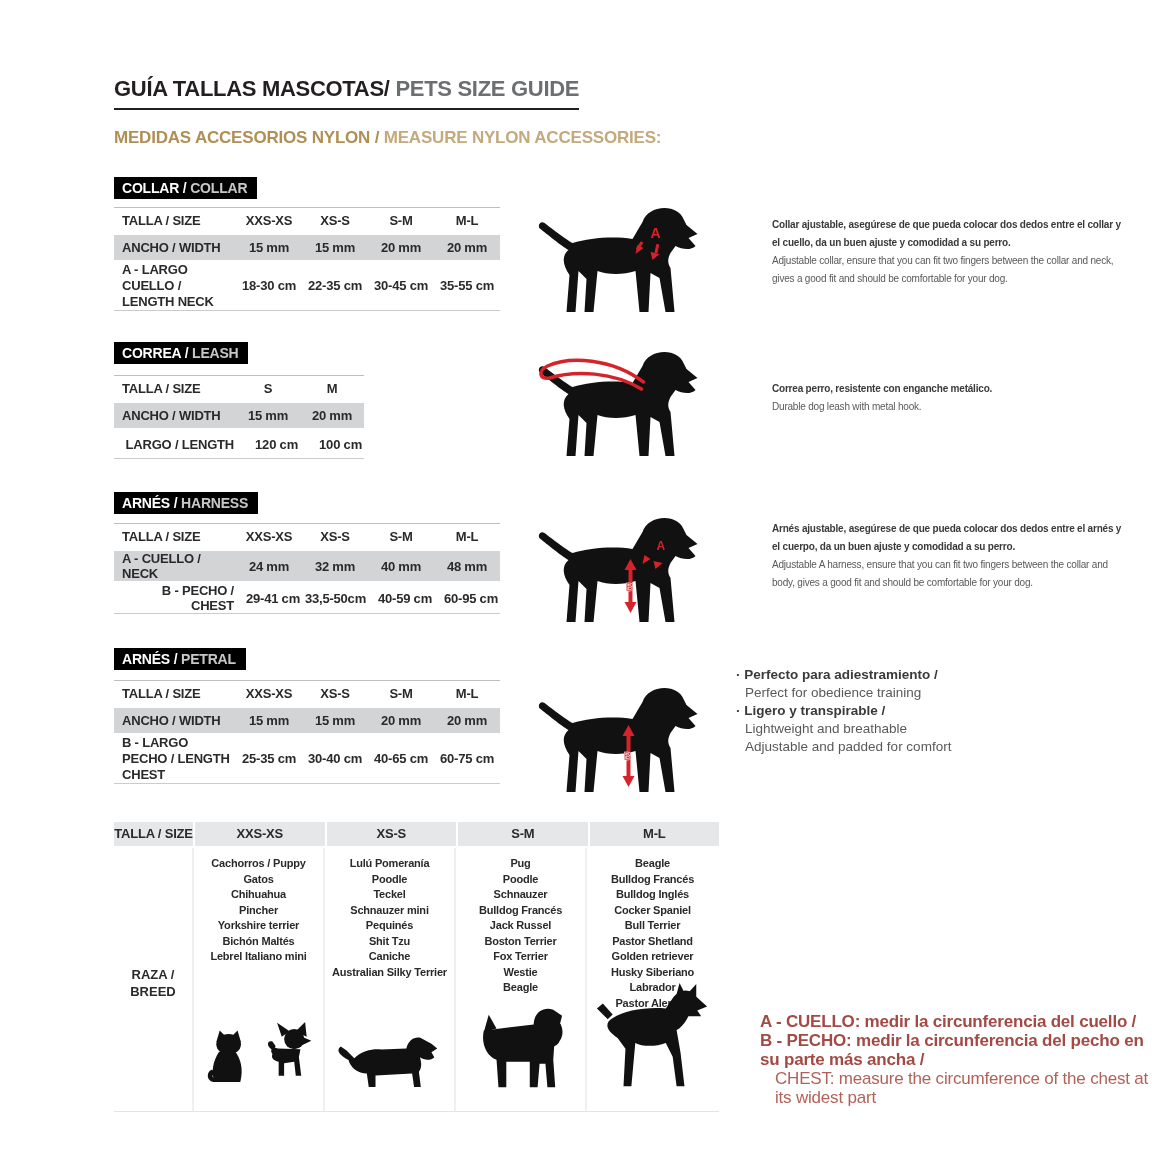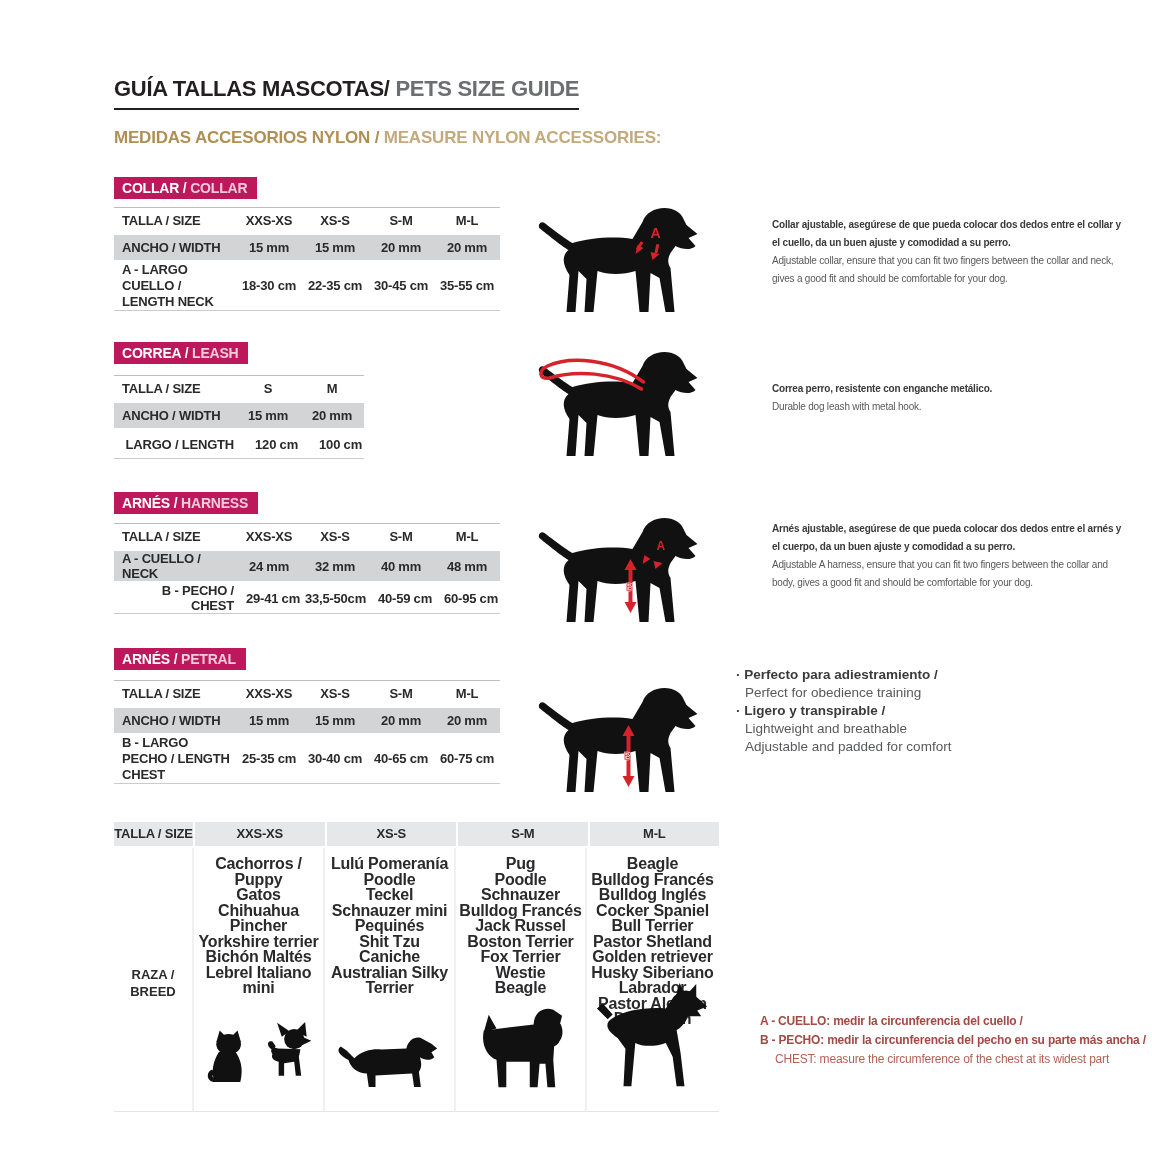--- a/index.html
+++ b/index.html
@@ -10,21 +10,21 @@
   
   .title { position:absolute; left:90px; top:76px; font-size:22px; font-weight:bold;
     letter-spacing:-0.3px; color:#231f20; border-bottom:2px solid #231f20; padding-bottom:6px; }
   .title .en { color:#6d6e71; font-weight:bold; }
   .subtitle { position:absolute; left:90px; top:128px; font-size:17px; font-weight:bold;
     letter-spacing:-0.2px; color:#b08f55; }
   .subtitle .en { color:#c3a97c; }
 
   
   .badge { position:absolute; left:90px; height:22px; line-height:22px; padding:0 10px 0 8px;
-    background:#be185d; color:#fff; font-size:14px; font-weight:bold; letter-spacing:-0.2px; }
+    background:#000000; color:#fff; font-size:14px; font-weight:bold; letter-spacing:-0.2px; }
   .badge .en { color:rgba(255,255,255,0.78); }
 
   
   .sz { position:absolute; border-collapse:separate; border-spacing:0 2px; }
   .sz td { font-size:13px; font-weight:bold; color:#2a2a2c; text-align:center;
     letter-spacing:-0.2px; background:#fff; padding:0 2px; }
   .sz tr.hdr td { height:26px; border-top:1px solid #bcbec0; }
   .sz tr.shade td { background:#d2d4d5; height:25px; }
   .sz tr.last td { border-bottom:1px solid #c9cbcc; }
   .sz td.lbl { text-align:left; padding-left:8px; width:122px; }
@@ -52,26 +52,26 @@
   .bt-hcell { background:#e6e7e8; font-size:13px; font-weight:bold; color:#2a2a2c;
     text-align:center; line-height:24px; letter-spacing:-0.2px; margin-right:2px; }
   .bt-hcell:last-child { margin-right:0; }
   .bt-body { display:flex; height:264px; margin-top:2px; border-bottom:1px solid #e3e4e5; }
   .bt-col { position:relative; border-right:2px solid #f0f0f1; }
   .bt-col:last-child { border-right:none; }
   .w-label { width:80px; }
   .w-col { width:131px; }
   .raza { position:absolute; left:0; right:0; top:118px; text-align:center; font-size:13px;
     font-weight:bold; color:#2a2a2c; line-height:17px; }
-  .breedlist { padding-top:8px; text-align:center; font-size:16px; font-weight:bold;
+  .breedlist { padding-top:8px; text-align:center; font-size:11px; font-weight:bold;
     color:#2a2a2c; line-height:15.5px; letter-spacing:-0.2px; }
   .sil { position:absolute; bottom:18px; }
 
   
-  .notes { position:absolute; left:736px; top:1012px; width:390px; font-size:12px;
+  .notes { position:absolute; left:736px; top:1012px; width:390px; font-size:17px;
     line-height:19px; letter-spacing:-0.2px; }
   .notes .n-es { font-weight:bold; color:#a34a44; }
   .notes .n-en { color:#b26158; padding-left:15px; }
 </style>
 </head>
 <body>
 
 <div class="page">
 
   <svg width="0" height="0" style="position:absolute" aria-hidden="true">

